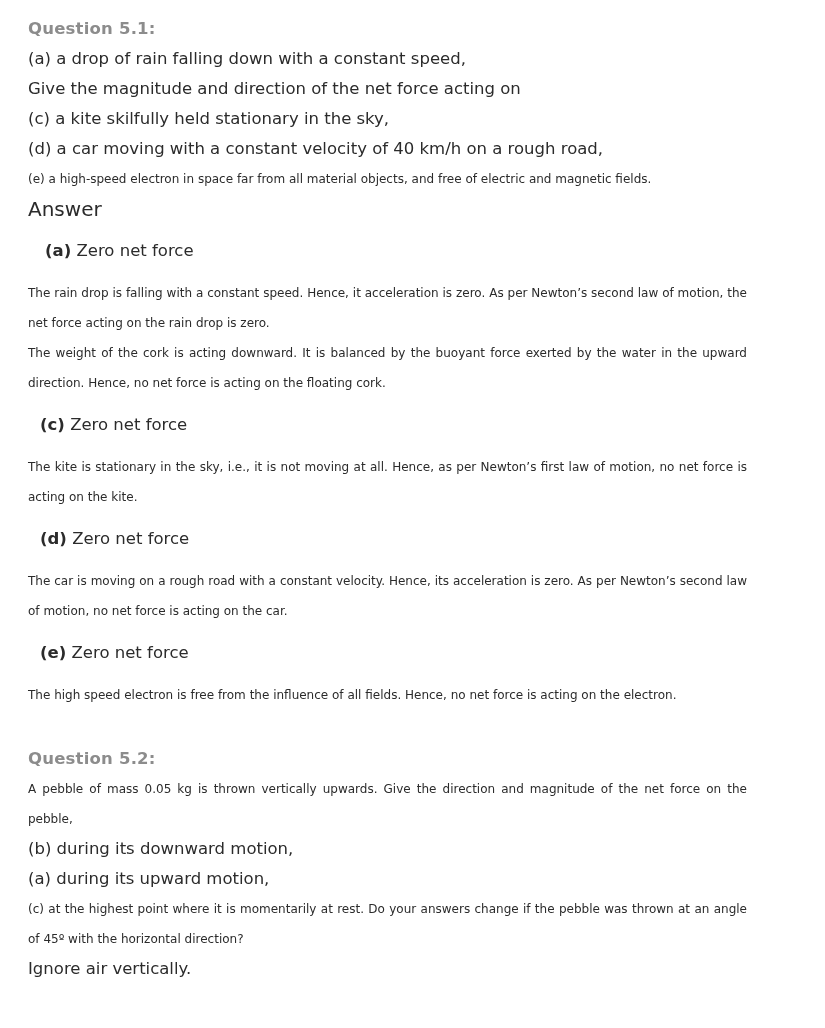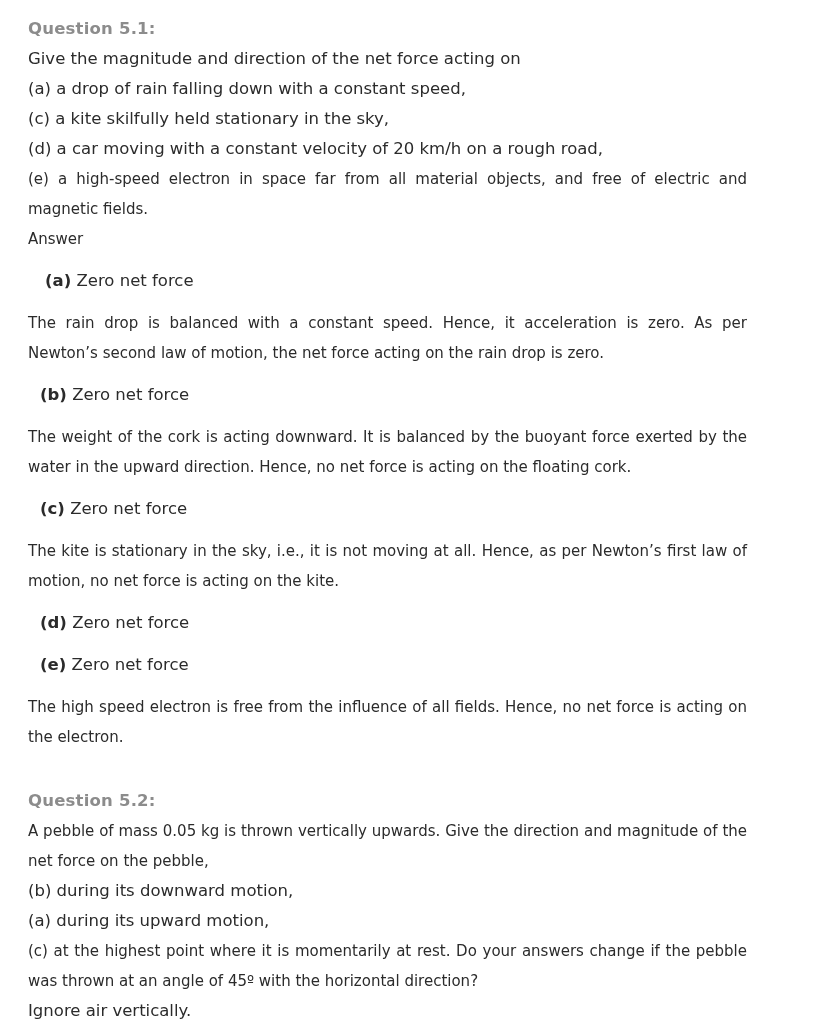--- a/index.html
+++ b/index.html
@@ -27,21 +27,21 @@
     letter-spacing: 0.2px;
   }
   .line {
     font-size: 16.5px;
     line-height: 30px;
     margin: 0;
     color: #2b2b2b;
     white-space: nowrap;
   }
   .para {
-    font-size: 15px;
+    font-size: 12px;
     line-height: 30px;
     margin: 0;
     color: #2b2b2b;
     text-align: justify;
     text-justify: inter-word;
   }
   .para.last-line-left {
     text-align-last: left;
   }
   .ans-label {
@@ -50,68 +50,66 @@
     margin: 12px;
     color: #2b2b2b;
   }
   .ans-label .tag {
     font-weight: bold;
   }
   .ans-label.first {
     padding-left: 5px;
   }
   .answer-word {
-    font-size: 15px;
+    font-size: 20px;
     line-height: 30px;
     margin: 0;
   }
   .section-gap {
     height: 34px;
   }
 </style>
 </head>
 <body>
 
 <div class="page">
 
   <section>
 
     <h2 class="q-heading">Question 5.1:</h2>
 
+    <p class="line">(a) a drop of rain falling down with a constant speed,</p>
+
     <p class="line">Give the magnitude and direction of the net force acting on</p>
-
-    <p class="line">(a) a drop of rain falling down with a constant speed,</p>
 
 
     <p class="line">(c) a kite skilfully held stationary in the sky,</p>
 
-    <p class="line">(d) a car moving with a constant velocity of 20 km/h on a rough road,</p>
+    <p class="line">(d) a car moving with a constant velocity of 40 km/h on a rough road,</p>
 
     <p class="para last-line-left">(e) a high-speed electron in space far from all material objects, and free of electric and magnetic fields.</p>
 
     <p class="answer-word">Answer</p>
 
     <p class="ans-label first">
       <span class="tag">(a)</span><span> </span><span>Zero net force</span>
     </p>
-    <p class="para last-line-left">The rain drop is balanced with a constant speed. Hence, it acceleration is zero. As per Newton’s second law of motion, the net force acting on the rain drop is zero.</p>
+    <p class="para last-line-left">The rain drop is falling with a constant speed. Hence, it acceleration is zero. As per Newton’s second law of motion, the net force acting on the rain drop is zero.</p>
 
-    <p class="ans-label">
-      <span class="tag">(b)</span><span> </span><span>Zero net force</span>
-    </p>
     <p class="para last-line-left">The weight of the cork is acting downward. It is balanced by the buoyant force exerted by the water in the upward direction. Hence, no net force is acting on the floating cork.</p>
 
     <p class="ans-label">
       <span class="tag">(c)</span><span> </span><span>Zero net force</span>
     </p>
     <p class="para last-line-left">The kite is stationary in the sky, i.e., it is not moving at all. Hence, as per Newton’s first law of motion, no net force is acting on the kite.</p>
 
     <p class="ans-label">
       <span class="tag">(d)</span><span> </span><span>Zero net force</span>
     </p>
+    <p class="para last-line-left">The car is moving on a rough road with a constant velocity. Hence, its acceleration is zero. As per Newton’s second law of motion, no net force is acting on the car.</p>
 
     <p class="ans-label">
       <span class="tag">(e)</span><span> </span><span>Zero net force</span>
     </p>
     <p class="para last-line-left">The high speed electron is free from the influence of all fields. Hence, no net force is acting on the electron.</p>
 
   </section>
 
   <div class="section-gap"></div>
 

